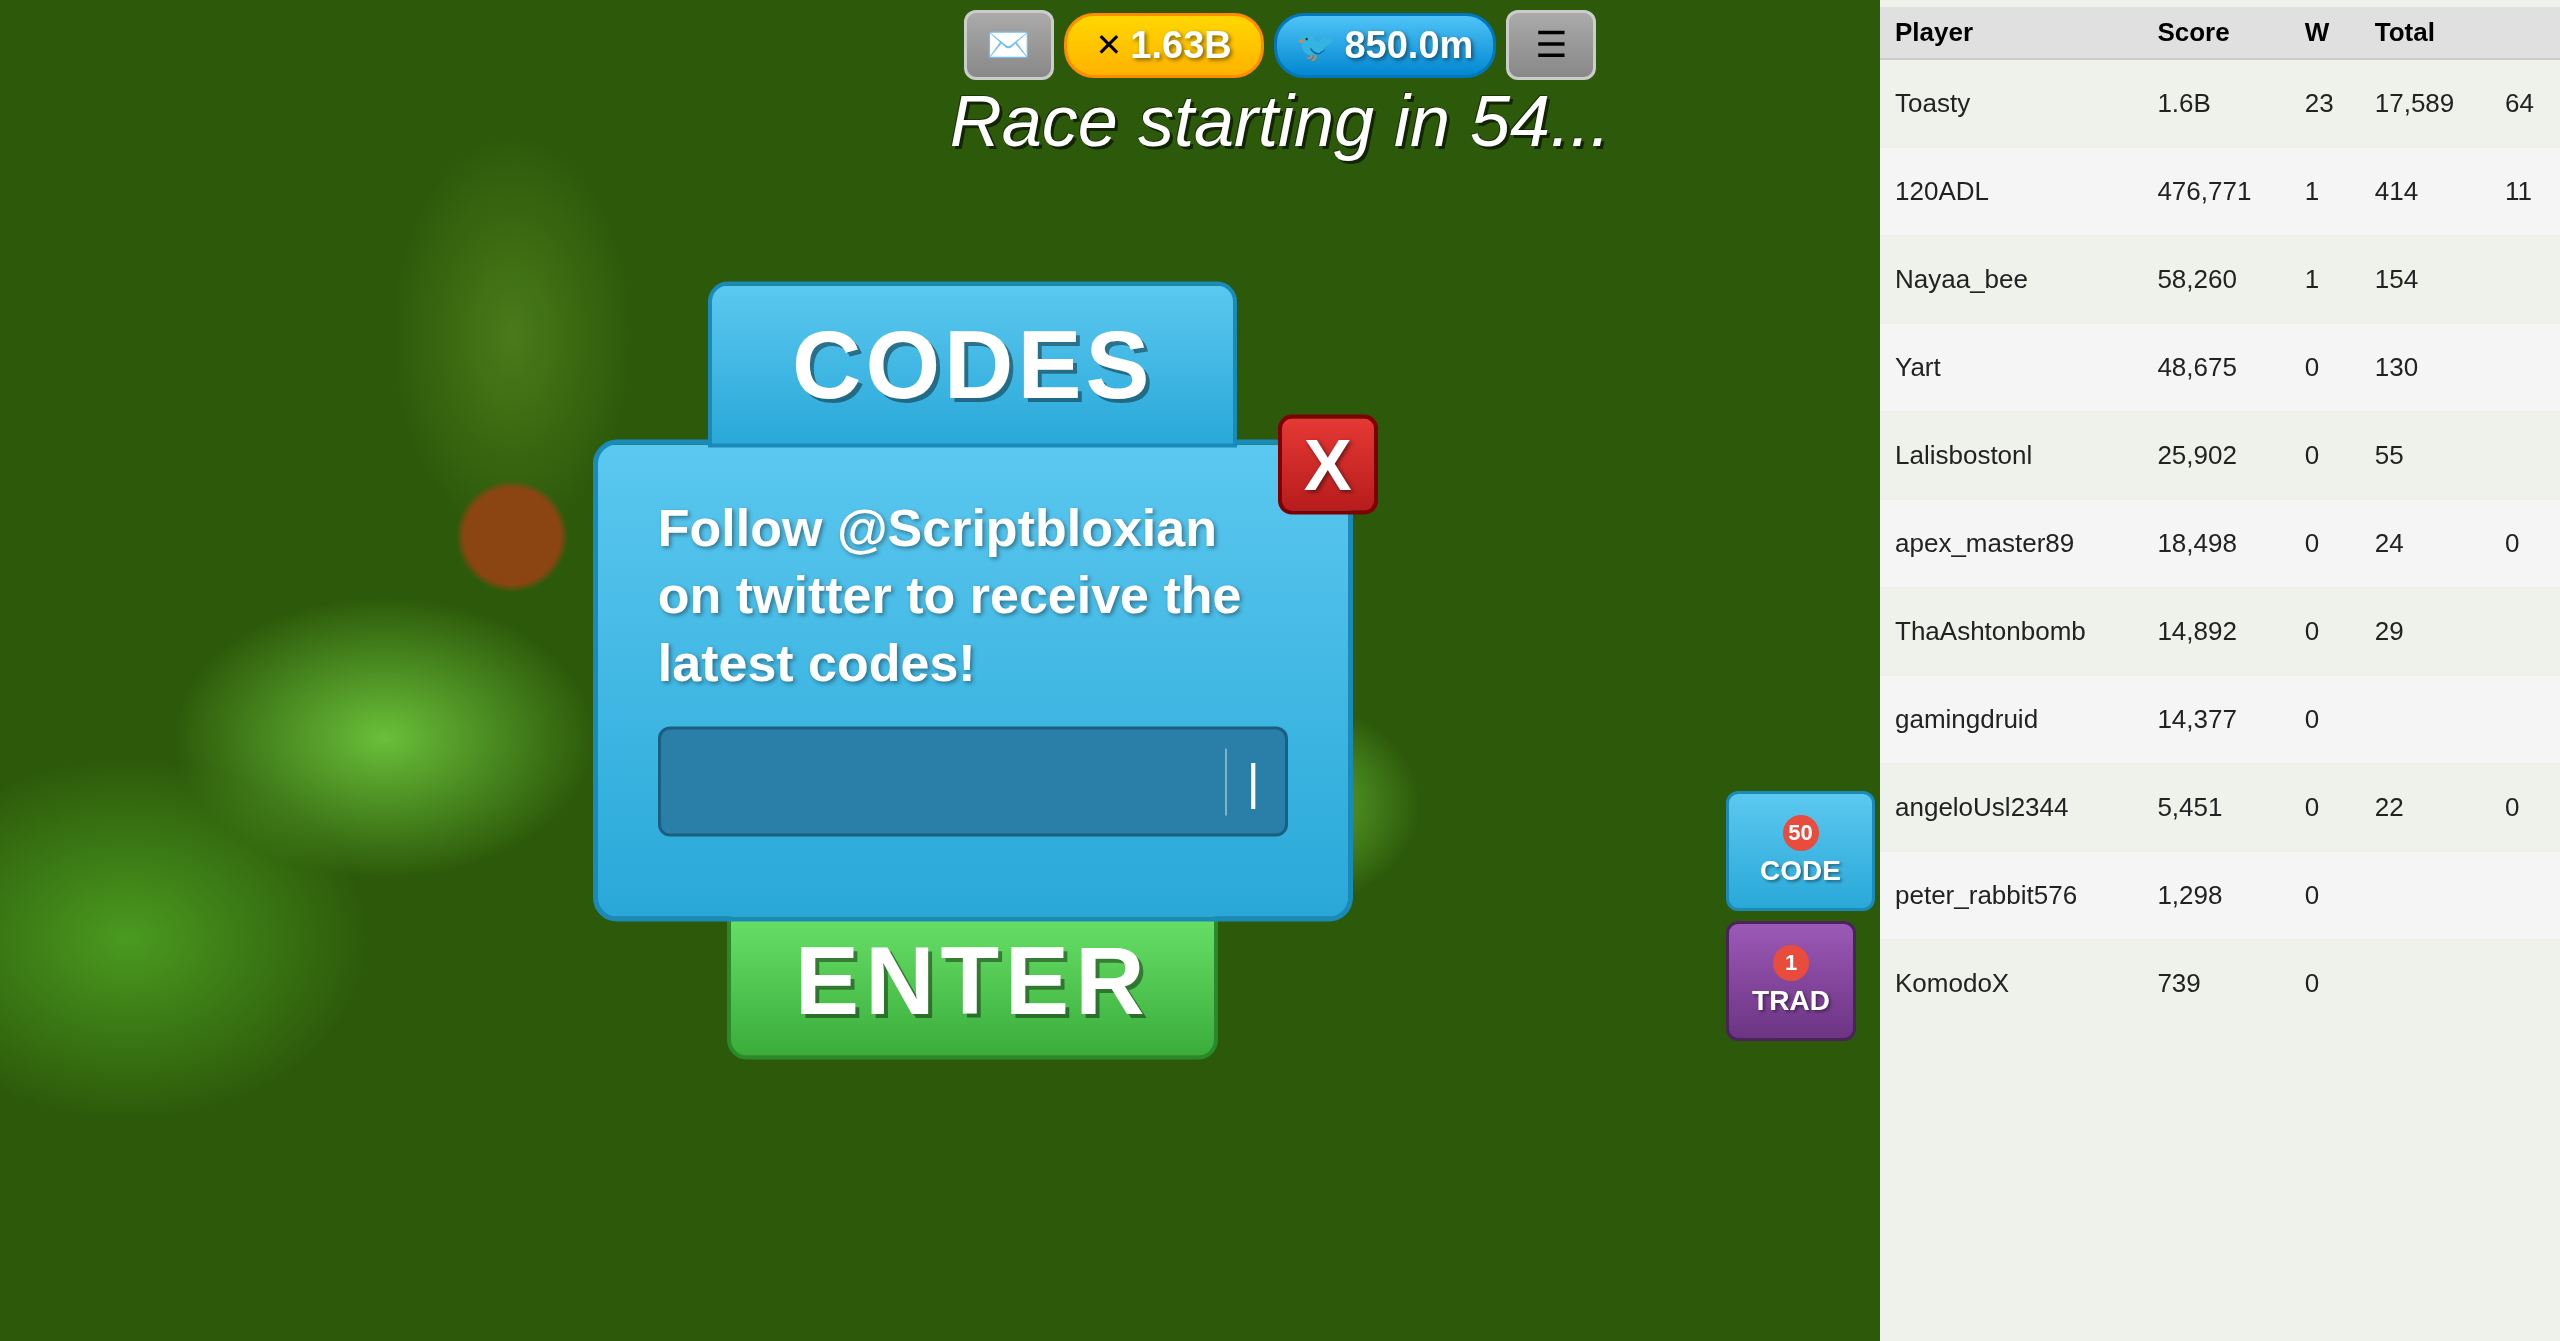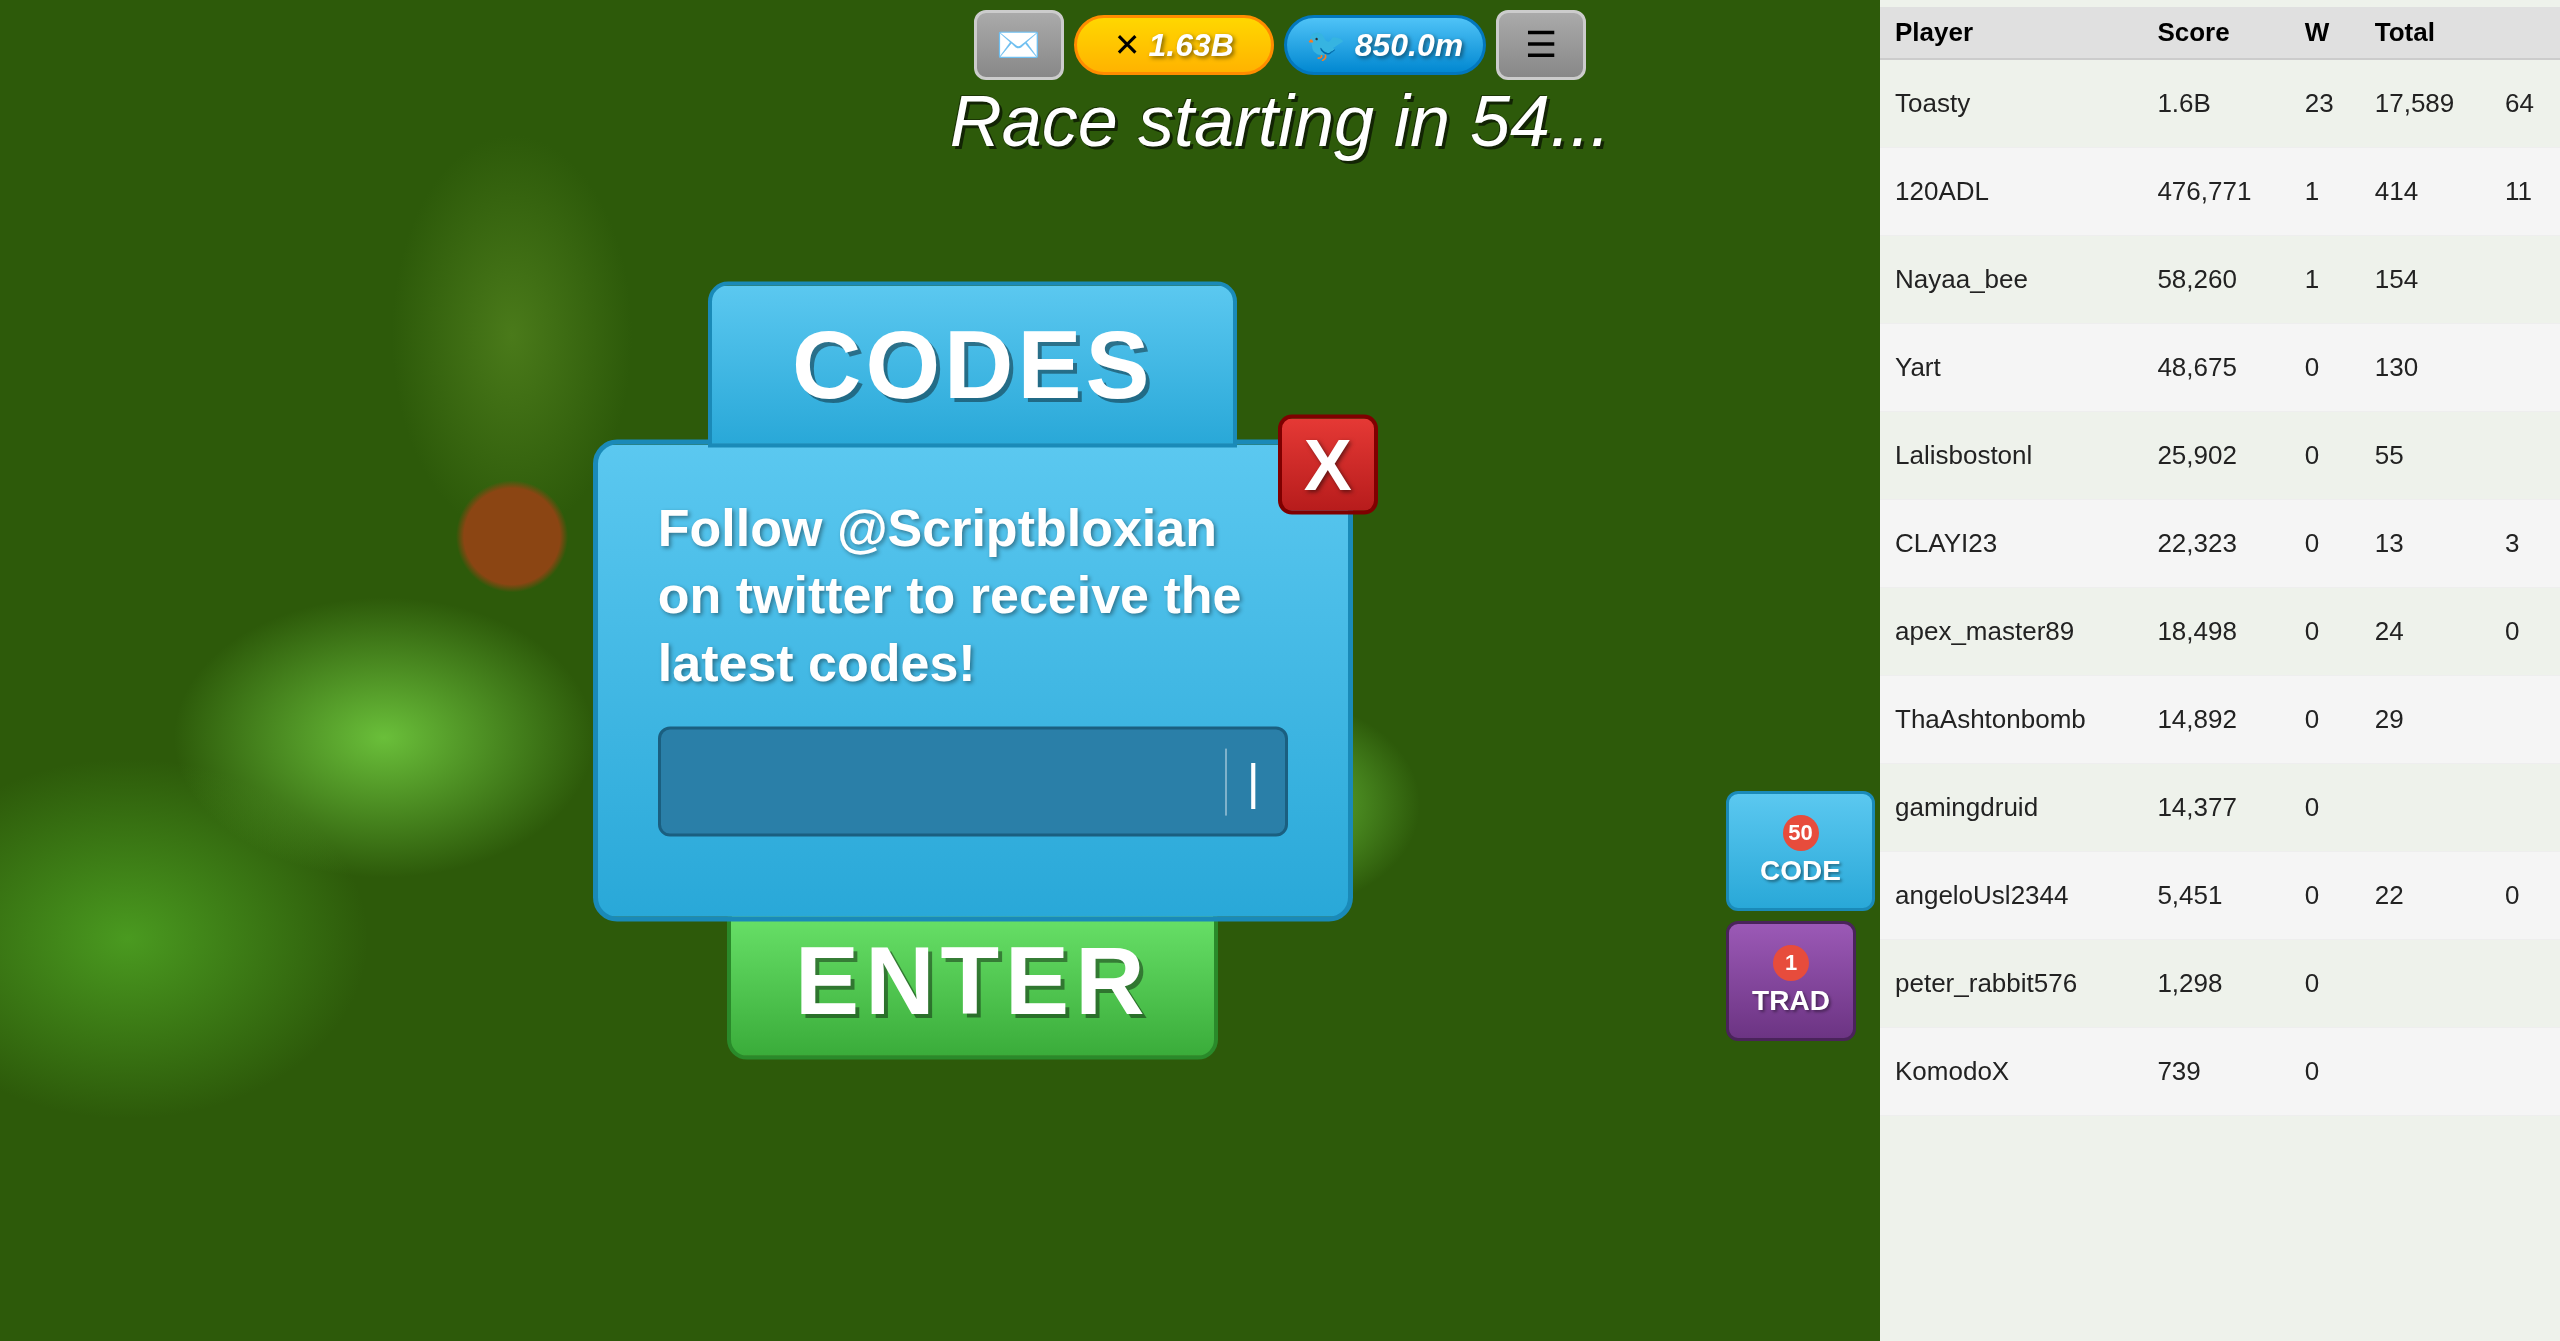--- a/index.html
+++ b/index.html
@@ -75,25 +75,24 @@
       gap: 8px;
       min-width: 200px;
       justify-content: center;
     }
 
     .hud-currency-icon {
       font-size: 32px;
     }
 
     .hud-currency-value {
-      font-size: 32px;
+      font-size: 38px;
       font-weight: 900;
       color: #fff;
       text-shadow: 2px 2px 4px rgba(0,0,0,0.5);
-      font-style: italic;
     }
 
     .hud-currency-blue {
       background: linear-gradient(180deg, #4fc3f7 0%, #0288d1 100%);
       border-color: #0277bd;
     }
 
     
     .race-starting {
       position: absolute;
@@ -458,27 +457,20 @@
     <td></td>
   </tr>
         <tr>
     <td>Lalisbostonl</td>
     <td>25,902</td>
     <td>0</td>
     <td>55</td>
     <td></td>
   </tr>
         <tr>
-    <td>CLAYI23</td>
-    <td>22,323</td>
-    <td>0</td>
-    <td>13</td>
-    <td>3</td>
-  </tr>
-        <tr>
     <td>apex_master89</td>
     <td>18,498</td>
     <td>0</td>
     <td>24</td>
     <td>0</td>
   </tr>
         <tr>
     <td>ThaAshtonbomb</td>
     <td>14,892</td>
     <td>0</td>

